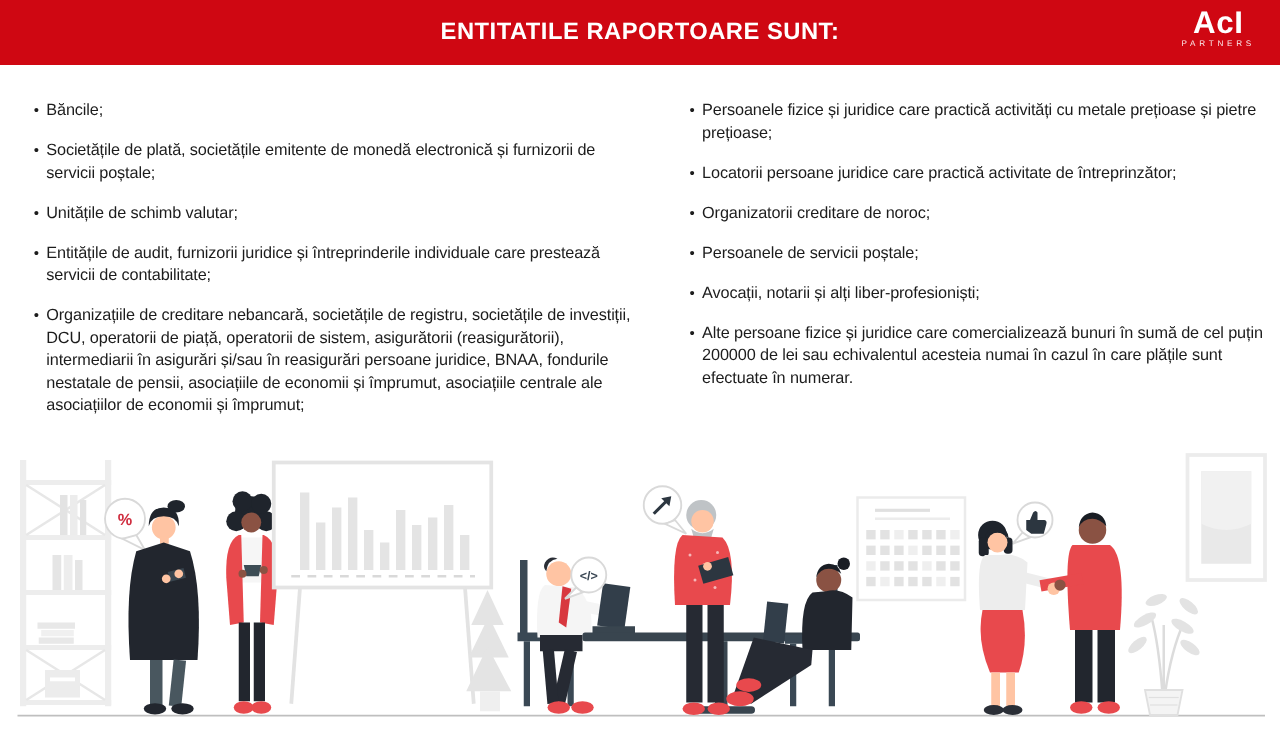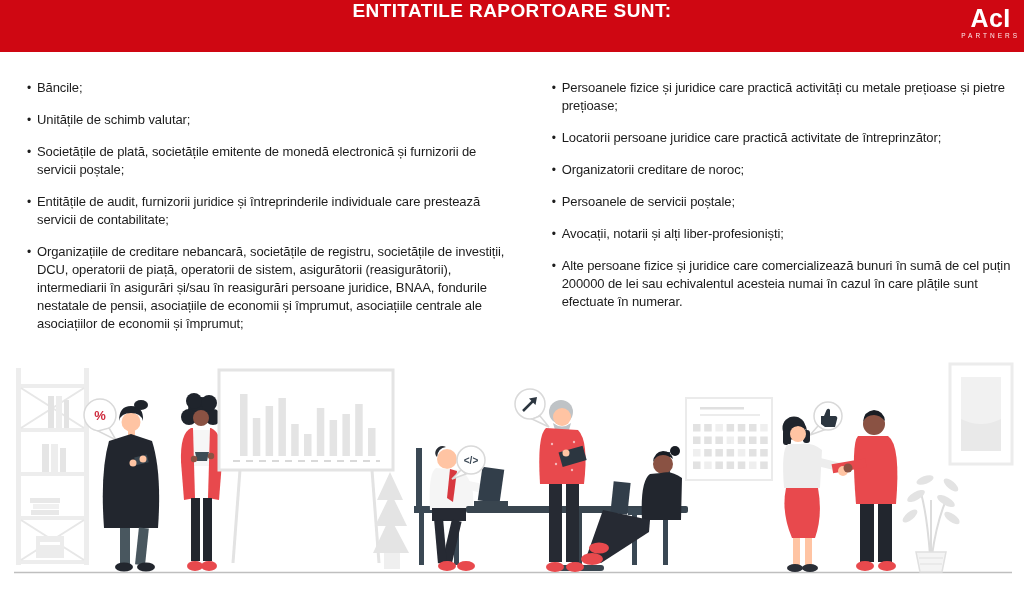--- a/index.html
+++ b/index.html
@@ -4,23 +4,23 @@
 <style>
   :root{
     --header-red:#cf0712; --accent-red:#e8494d; --dark-navy:#262a33;
     --steel:#39454f; --skin:#ffc4a3; --skin-dark:#8a5243; --text:#1c1c1c;
   }
   *{box-sizing:border-box;margin:0;padding:0}
   body{font-family:"Liberation Sans",sans-serif;background:#fff}
   .page{position:relative;width:1024px;height:592px;background:#fff;overflow:hidden}
 
   
-  .header{position:relative;height:52px;background:var(--header-red);display:flex;align-items:flex-start;justify-content:center}
+  .header{position:relative;height:52px;background:var(--header-red);display:flex;align-items:center;justify-content:center}
   .header-title{color:#fff;font-size:19px;font-weight:700;letter-spacing:.4px}
-  .logo{position:absolute;right:4px;top:6px;text-align:center;color:#fff;line-height:1}
+  .logo{position:absolute;right:20px;top:6px;text-align:center;color:#fff;line-height:1}
   .logo-text{font-size:25px;font-weight:700;letter-spacing:.5px}
   .logo-sub{font-size:6.5px;letter-spacing:3px;margin-top:2px;opacity:.92}
 
   
   .content{display:flex;padding:27px 8px 0 26px}
   .col{color:var(--text)}
   .col ul{list-style:none}
   .col li{position:relative;padding-left:11px;margin-bottom:14px;font-size:13px;line-height:18px;letter-spacing:-.1px}
   .col li::before{content:"•";position:absolute;left:1px;top:0;font-size:12px}
   .col-left{width:502px}
@@ -48,22 +48,22 @@
     <div class="logo">
       <div class="logo-text">AcI</div>
       <div class="logo-sub">PARTNERS</div>
     </div>
   </div>
 
   <div class="content">
     <div class="col col-left">
       <ul>
           <li>Băncile;</li>
+          <li>Societățile de plată, societățile emitente de monedă electronică și furnizorii de servicii poștale;</li>
           <li>Unitățile de schimb valutar;</li>
-          <li>Societățile de plată, societățile emitente de monedă electronică și furnizorii de servicii poștale;</li>
           <li>Entitățile de audit, furnizorii juridice și întreprinderile individuale care prestează servicii de contabilitate;</li>
           <li>Organizațiile de creditare nebancară, societățile de registru, societățile de investiții, DCU, operatorii de piață, operatorii de sistem, asigurătorii (reasigurătorii), intermediarii în asigurări și/sau în reasigurări persoane juridice, BNAA, fondurile nestatale de pensii, asociațiile de economii și împrumut, asociațiile centrale ale asociațiilor de economii și împrumut;</li>
         </ul>
     </div>
     <div class="col col-right">
       <ul>
           <li>Persoanele fizice și juridice care practică activități cu metale prețioase și pietre prețioase;</li>
           <li>Locatorii persoane juridice care practică activitate de întreprinzător;</li>
           <li>Organizatorii creditare de noroc;</li>
           <li>Persoanele de servicii poștale;</li>

